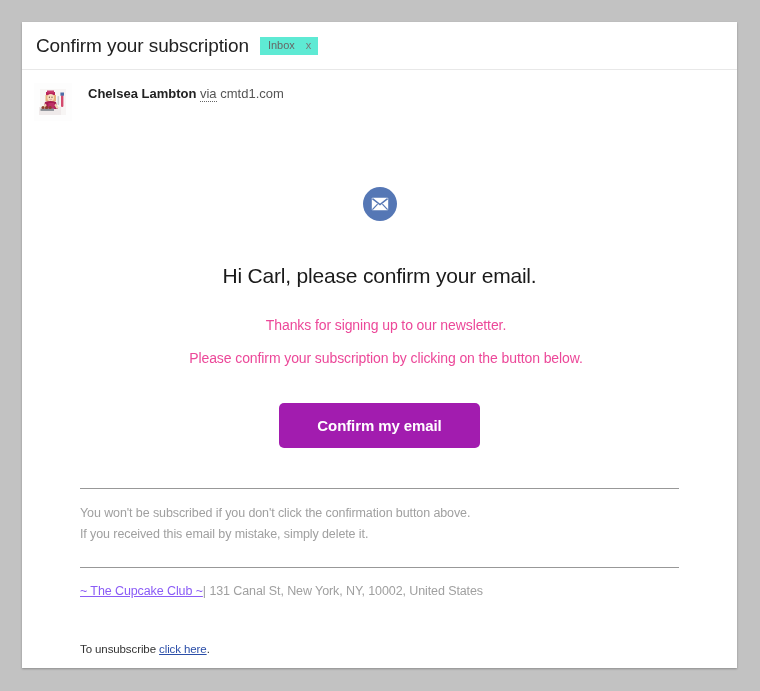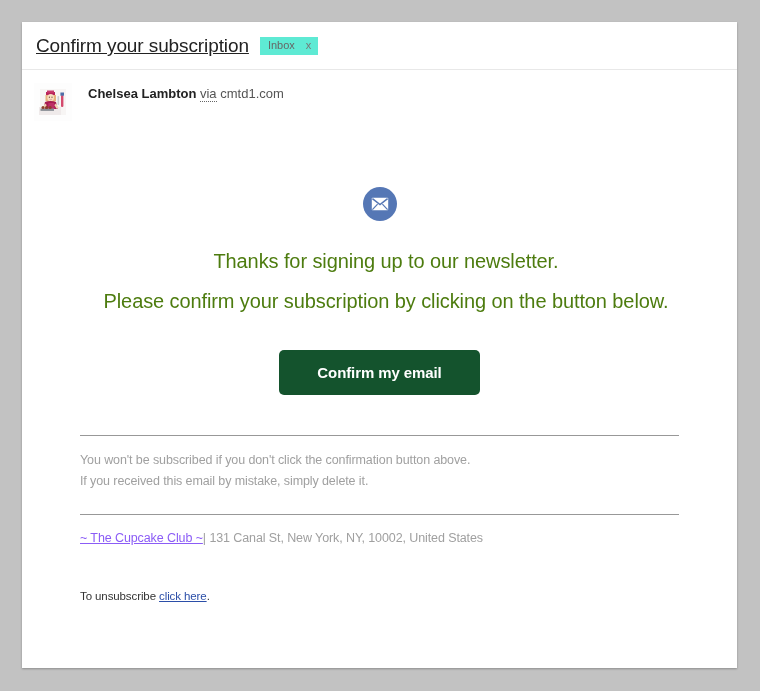--- a/index.html
+++ b/index.html
@@ -34,21 +34,20 @@
   }
   .subject-row {
     display: flex;
     align-items: center;
   }
   .subject-title {
     font-size: 19px;
     color: #222222;
     font-weight: normal;
     letter-spacing: -0.1px;
-    text-decoration: underline;
   }
   .label-chip {
     margin-left: 11px;
     background: #5eead4;
     color: #666666;
     font-size: 11px;
     padding: 3px 7px 4px 8px;
     display: inline-flex;
     align-items: center;
     line-height: 1;
@@ -141,32 +140,32 @@
     justify-content: center;
   }
   .headline {
     margin-top: 43px;
     font-size: 21px;
     color: #1a1a1a;
     font-weight: normal;
     letter-spacing: -0.2px;
   }
   .para {
-    color: #4d7c0f;
-    font-size: 20px;
+    color: #ec4899;
+    font-size: 14px;
     margin-top: 29px;
     letter-spacing: -0.1px;
     padding-left: 13px;
   }
   .para.second { margin-top: 17px; }
 
   .cta-wrap { margin-top: 37px; }
   .cta-button {
     display: inline-block;
-    background: #14532d;
+    background: #a21caf;
     color: #ffffff;
     font-size: 15px;
     font-weight: bold;
     padding: 14px 38px;
     border-radius: 5px;
     border: none;
     cursor: pointer;
     font-family: "Liberation Sans", sans-serif;
     letter-spacing: -0.1px;
   }
@@ -269,20 +268,21 @@
 
     <div class="envelope-badge">
       <svg width="18" height="14" viewBox="0 0 18 14">
         <rect x="0.8" y="0.8" width="16.4" height="12.4" rx="0.8" fill="#ffffff"></rect>
         <path d="M1.4 1.6 L9 7.6 L16.6 1.6" stroke="#5577b5" stroke-width="1.5" fill="none"></path>
         <path d="M1.4 12.6 L6.6 7.2" stroke="#5577b5" stroke-width="1.2" fill="none"></path>
         <path d="M16.6 12.6 L11.4 7.2" stroke="#5577b5" stroke-width="1.2" fill="none"></path>
       </svg>
     </div>
 
+    <div class="headline">Hi Carl, please confirm your email.</div>
 
     <div class="para">Thanks for signing up to our newsletter.</div>
     <div class="para second">Please confirm your subscription by clicking on the button below.</div>
 
     <div class="cta-wrap">
       <button class="cta-button">Confirm my email</button>
     </div>
 
     <div class="footer">
       <div class="foot-rule"></div>

